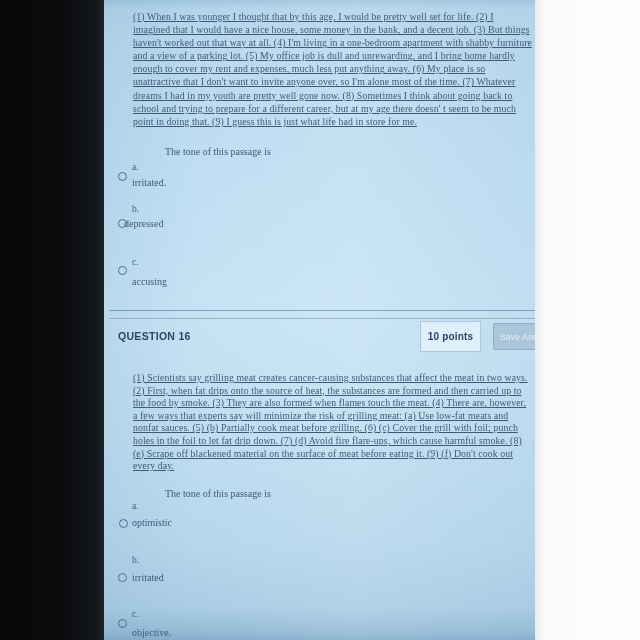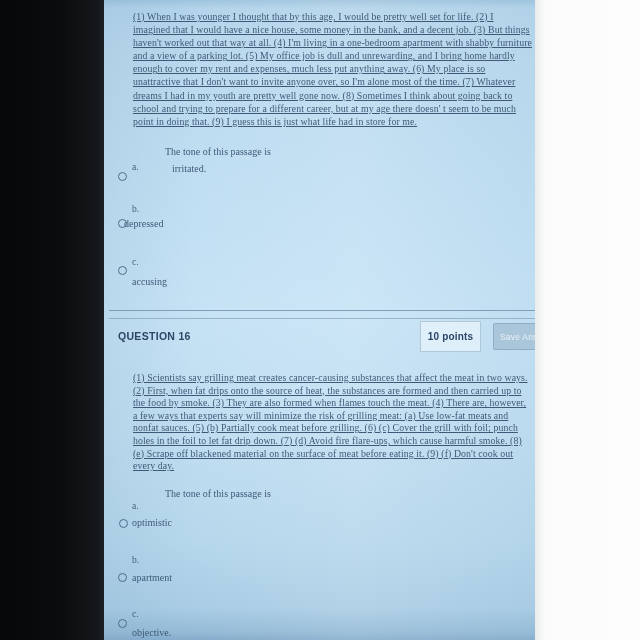--- a/index.html
+++ b/index.html
@@ -39,21 +39,21 @@
     position:absolute;font:9.5px "Liberation Serif",serif;color:#44607e;
   }
   .word{
     position:absolute;font:10px "Liberation Serif",serif;color:#3f5a78;cursor:pointer;
   }
   .radio{
     position:absolute;width:9px;height:9px;box-sizing:border-box;
     border:1.2px solid #4e6d8a;border-radius:50%;background:transparent;cursor:pointer;
   }
   
-  .q9a-letter{left:28px;top:162px;} .q9a-radio{left:14px;top:172px;} .q9a-word{left:28px;top:163px;margin-left:40px;}
+  .q9a-letter{left:28px;top:162px;} .q9a-radio{left:14px;top:172px;} .q9a-word{left:28px;top:177px;}
   .q9b-letter{left:28px;top:204px;} .q9b-radio{left:14px;top:219px;} .q9b-word{left:20px;top:218px;}
   .q9c-letter{left:28px;top:257px;} .q9c-radio{left:14px;top:266px;} .q9c-word{left:28px;top:276px;}
   
   .hline{position:absolute;left:5px;width:426px;height:1px;background:rgba(73,104,135,.55);}
   .l1{top:310px;}
   .l2{top:318px;background:rgba(73,104,135,.38);}
   
   .q10-title{
     position:absolute;left:14px;top:330px;
     font:bold 10.5px "Liberation Sans",sans-serif;letter-spacing:.3px;color:#2c4666;
@@ -116,21 +116,21 @@
 
       <div class="passage p2">(1) Scientists say grilling meat creates cancer-causing substances that affect the meat in two ways. (2) First, when fat drips onto the source of heat, the substances are formed and then carried up to the food by smoke. (3) They are also formed when flames touch the meat. (4) There are, however, a few ways that experts say will minimize the risk of grilling meat: (a) Use low-fat meats and nonfat sauces. (5) (b) Partially cook meat before grilling. (6) (c) Cover the grill with foil; punch holes in the foil to let fat drip down. (7) (d) Avoid fire flare-ups, which cause harmful smoke. (8) (e) Scrape off blackened material on the surface of meat before eating it. (9) (f) Don't cook out every day.</div>
       <div class="tone t2">The tone of this passage is</div>
 
       <span class="letter q10a-letter">a.</span>
       <span class="radio q10a-radio"></span>
       <span class="word q10a-word">optimistic</span>
 
       <span class="letter q10b-letter">b.</span>
       <span class="radio q10b-radio"></span>
-      <span class="word q10b-word">apartment</span>
+      <span class="word q10b-word">irritated</span>
 
       <span class="letter q10c-letter">c.</span>
       <span class="radio q10c-radio"></span>
       <span class="word q10c-word">objective.</span>
     </div>
 
   </div>
 </div>
 
 </body></html>

